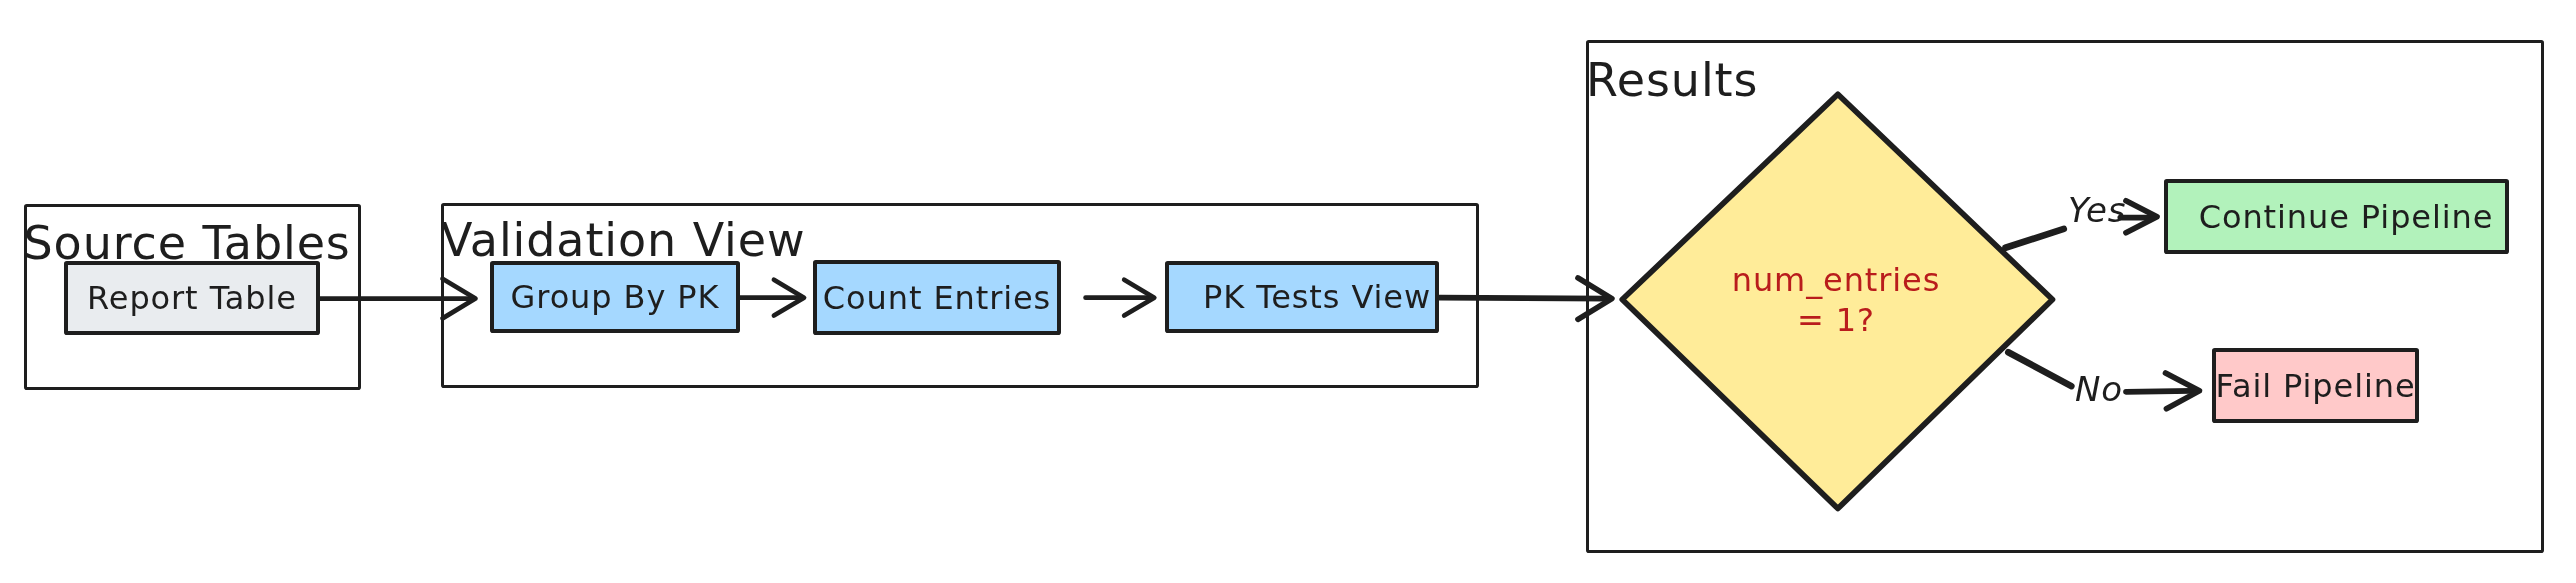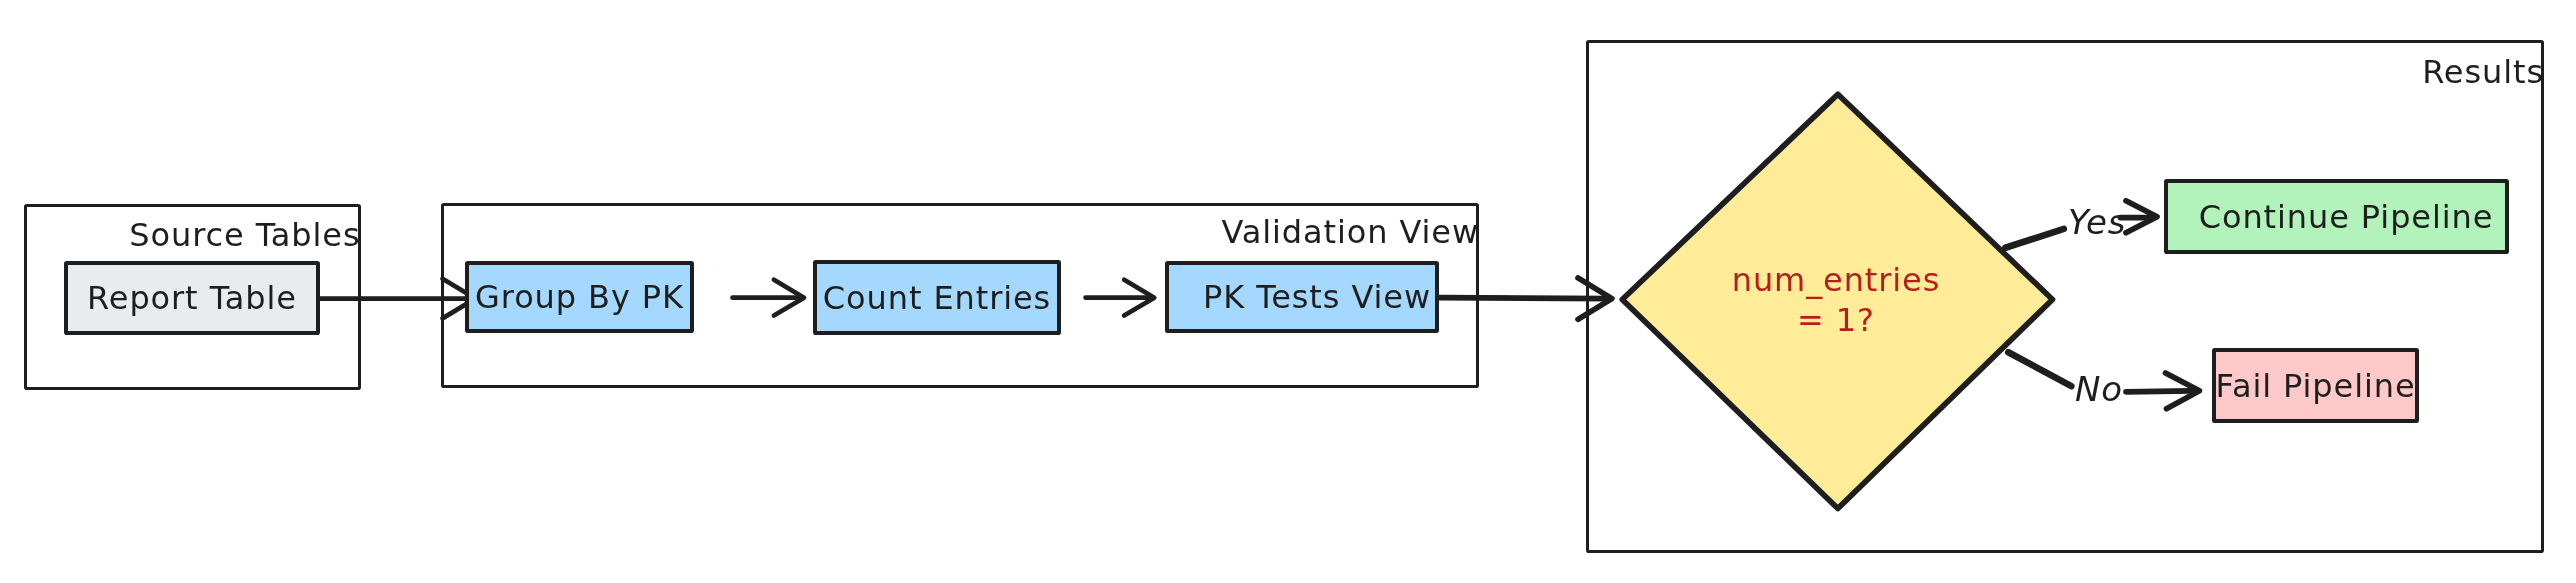--- a/index.html
+++ b/index.html
@@ -18,22 +18,22 @@
   }
   .group {
     position: absolute;
     border: 3.8px solid #1e1e1e;
     border-radius: 2.8px;
     background: transparent;
     box-sizing: border-box;
   }
   .group-title {
     position: absolute;
-    text-align: right;
-    font-size: 32px;
+    text-align: left;
+    font-size: 46px;
     font-weight: 500;
     letter-spacing: 0.9px;
     color: #1e1e1e;
     white-space: nowrap;
   }
   .node {
     position: absolute;
     border: 4.7px solid #1e1e1e;
     border-radius: 2.8px;
     box-sizing: border-box;
@@ -126,39 +126,39 @@
   <div class="group" style="left:23.5px; top:204px; width:337px; height:186px;"></div>
   <div class="group-title" style="left:23.5px; top:216px; width:337px;">Source Tables</div>
 
   <div class="node node-gray" style="left:64px; top:261px; width:256px; height:74px;">
     <span>Report Table</span>
   </div>
 
   <div class="group" style="left:441px; top:203px; width:1038px; height:185px;"></div>
   <div class="group-title" style="left:441px; top:213px; width:1038px;">Validation View</div>
 
-  <div class="node node-blue" style="left:465px; top:261px; width:229px; height:72px;">
+  <div class="node node-blue" style="left:490px; top:261px; width:250px; height:72px;">
     <span>Group By PK</span>
   </div>
 
   <div class="node node-blue" style="left:813px; top:260px; width:248px; height:75px;">
     <span>Count Entries</span>
   </div>
 
   <div class="node node-blue" style="left:1165px; top:261px; width:274px; height:72px;padding-left:30px;">
     <span>PK Tests View</span>
   </div>
 
   <div class="group" style="left:1586px; top:40px; width:958px; height:513px;"></div>
   <div class="group-title" style="left:1586px; top:53px; width:958px;">Results</div>
 
   <div class="diamond-label">num_entries
 = 1?</div>
 
-  <div class="edge-label" style="left:2068px; top:202px;">Yes</div>
+  <div class="edge-label" style="left:2068px; top:190px;">Yes</div>
   <div class="edge-label" style="left:2075px; top:369px;">No</div>
 
   <div class="node node-green" style="left:2164px; top:179px; width:345px; height:75px;padding-left:19px;">
     <span>Continue Pipeline</span>
   </div>
 
   <div class="node node-red" style="left:2212px; top:348px; width:207px; height:75px;">
     <span>Fail Pipeline</span>
   </div>
 

